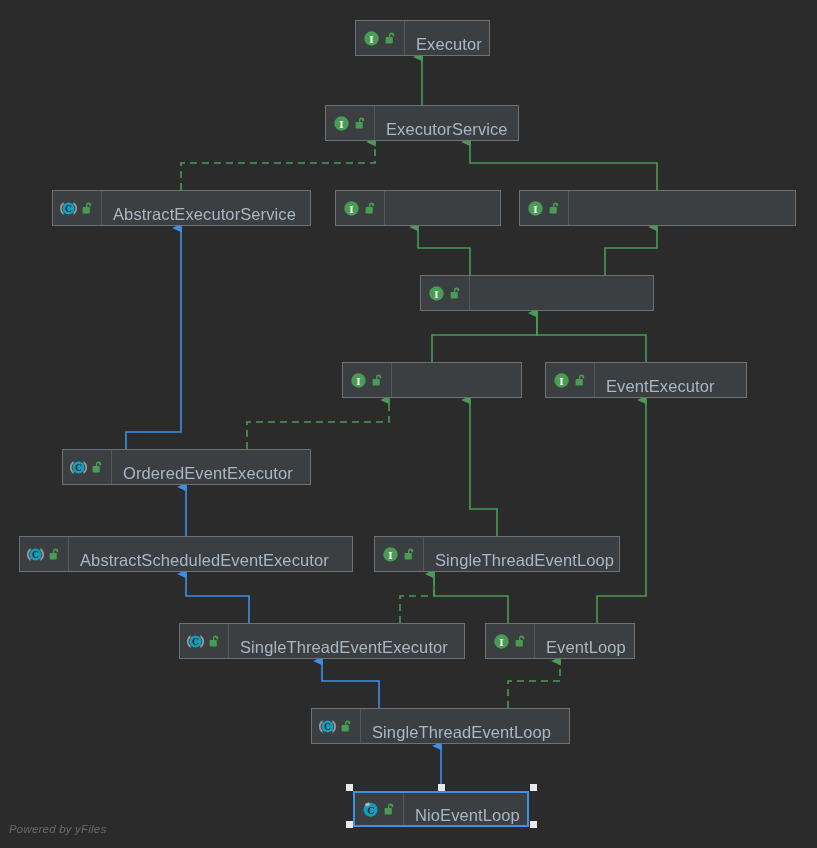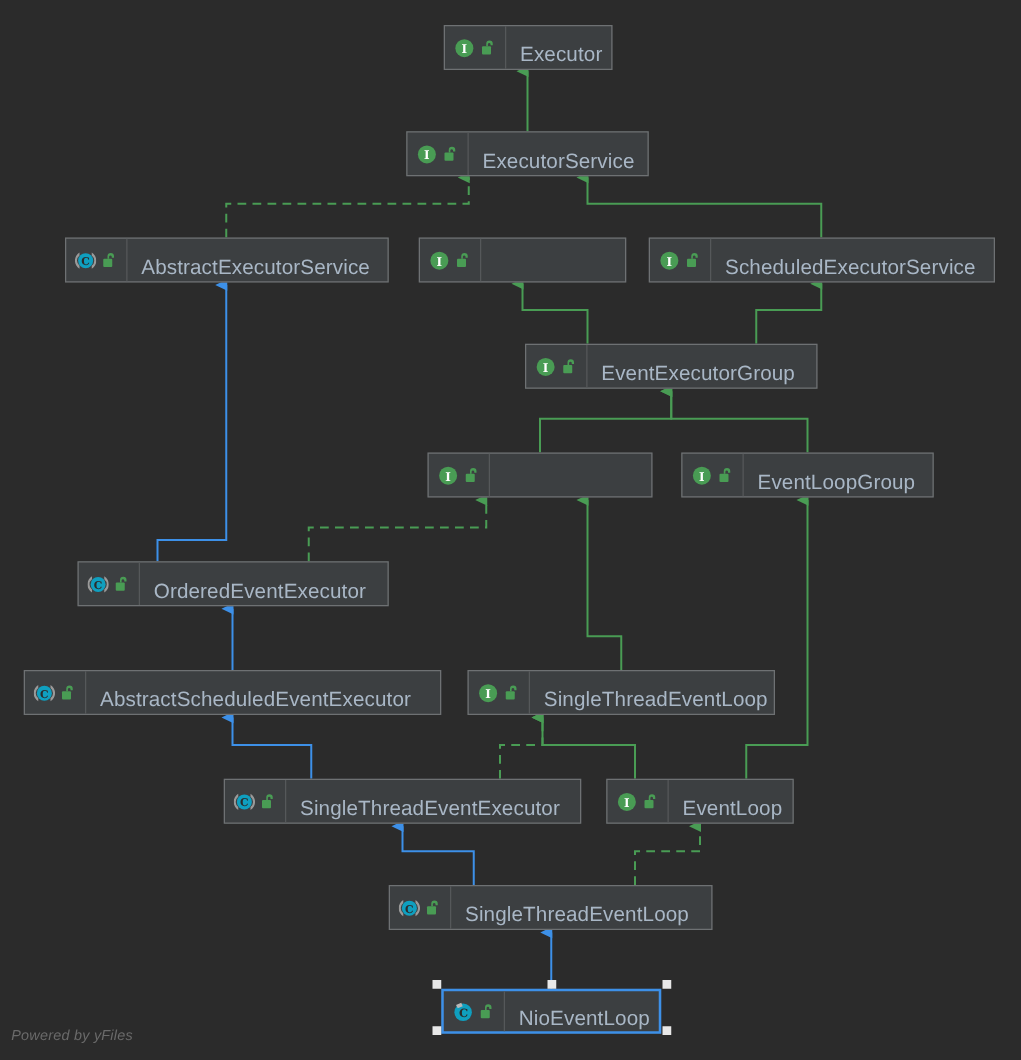--- a/index.html
+++ b/index.html
@@ -176,34 +176,32 @@
         <div class="node-icons">
           <span class="icon-type"><svg viewBox="0 0 17 17" width="17" height="17">
               <circle cx="8.5" cy="8.5" r="7.2" fill="#499c54"></circle>
               <text x="8.5" y="12.6" text-anchor="middle" font-family="DejaVu Serif, serif" font-size="9.5" font-weight="bold" fill="#ffffff">I</text>
             </svg></span>
           <span class="icon-vis"><svg viewBox="0 0 14 15" width="14" height="15">
               <path d="M 5.0,6.0 L 5.0,4.0 A 2.6,2.6 0 0 1 10.2,4.0 L 10.2,5.2 L 8.4,5.2 L 8.4,4.1 A 1.1,1.1 0 0 0 6.3,4.1 L 6.3,6.0 Z" fill="#499c54"></path>
               <rect x="1.6" y="6.0" width="7.2" height="6.6" rx="0.8" fill="#499c54"></rect>
             </svg></span>
         </div>
-        <div class="node-label">ScheduledExecutorService</div>
       </div>
       <div class="node" style="left: 420px; top: 275px; width: 234px;">
         <div class="node-icons">
           <span class="icon-type"><svg viewBox="0 0 17 17" width="17" height="17">
               <circle cx="8.5" cy="8.5" r="7.2" fill="#499c54"></circle>
               <text x="8.5" y="12.6" text-anchor="middle" font-family="DejaVu Serif, serif" font-size="9.5" font-weight="bold" fill="#ffffff">I</text>
             </svg></span>
           <span class="icon-vis"><svg viewBox="0 0 14 15" width="14" height="15">
               <path d="M 5.0,6.0 L 5.0,4.0 A 2.6,2.6 0 0 1 10.2,4.0 L 10.2,5.2 L 8.4,5.2 L 8.4,4.1 A 1.1,1.1 0 0 0 6.3,4.1 L 6.3,6.0 Z" fill="#499c54"></path>
               <rect x="1.6" y="6.0" width="7.2" height="6.6" rx="0.8" fill="#499c54"></rect>
             </svg></span>
         </div>
-        <div class="node-label">EventExecutorGroup</div>
       </div>
       <div class="node" style="left: 342px; top: 362px; width: 180px;">
         <div class="node-icons">
           <span class="icon-type"><svg viewBox="0 0 17 17" width="17" height="17">
               <circle cx="8.5" cy="8.5" r="7.2" fill="#499c54"></circle>
               <text x="8.5" y="12.6" text-anchor="middle" font-family="DejaVu Serif, serif" font-size="9.5" font-weight="bold" fill="#ffffff">I</text>
             </svg></span>
           <span class="icon-vis"><svg viewBox="0 0 14 15" width="14" height="15">
               <path d="M 5.0,6.0 L 5.0,4.0 A 2.6,2.6 0 0 1 10.2,4.0 L 10.2,5.2 L 8.4,5.2 L 8.4,4.1 A 1.1,1.1 0 0 0 6.3,4.1 L 6.3,6.0 Z" fill="#499c54"></path>
               <rect x="1.6" y="6.0" width="7.2" height="6.6" rx="0.8" fill="#499c54"></rect>
@@ -214,21 +212,21 @@
         <div class="node-icons">
           <span class="icon-type"><svg viewBox="0 0 17 17" width="17" height="17">
               <circle cx="8.5" cy="8.5" r="7.2" fill="#499c54"></circle>
               <text x="8.5" y="12.6" text-anchor="middle" font-family="DejaVu Serif, serif" font-size="9.5" font-weight="bold" fill="#ffffff">I</text>
             </svg></span>
           <span class="icon-vis"><svg viewBox="0 0 14 15" width="14" height="15">
               <path d="M 5.0,6.0 L 5.0,4.0 A 2.6,2.6 0 0 1 10.2,4.0 L 10.2,5.2 L 8.4,5.2 L 8.4,4.1 A 1.1,1.1 0 0 0 6.3,4.1 L 6.3,6.0 Z" fill="#499c54"></path>
               <rect x="1.6" y="6.0" width="7.2" height="6.6" rx="0.8" fill="#499c54"></rect>
             </svg></span>
         </div>
-        <div class="node-label">EventLoopGroup</div>
+        <div class="node-label">EventExecutor</div>
       </div>
       <div class="node" style="left: 62px; top: 449px; width: 249px;">
         <div class="node-icons">
           <span class="icon-type"><svg viewBox="0 0 17 17" width="17" height="17">
               <path d="M 3.6,2.0 A 7.6,7.6 0 0 0 3.6,15.0 L 3.6,12.6 A 5.2,5.2 0 0 1 3.6,4.4 Z" fill="#9a9a9a"></path>
               <path d="M 13.4,2.0 A 7.6,7.6 0 0 1 13.4,15.0 L 13.4,12.6 A 5.2,5.2 0 0 0 13.4,4.4 Z" fill="#9a9a9a"></path>
               <circle cx="8.5" cy="8.5" r="6.0" fill="#0f9fbf"></circle>
               <text x="8.5" y="12.2" text-anchor="middle" font-family="DejaVu Serif, serif" font-size="8.6" font-weight="bold" fill="#2b2b2b">C</text>
             </svg></span>
           <span class="icon-vis"><svg viewBox="0 0 14 15" width="14" height="15">

